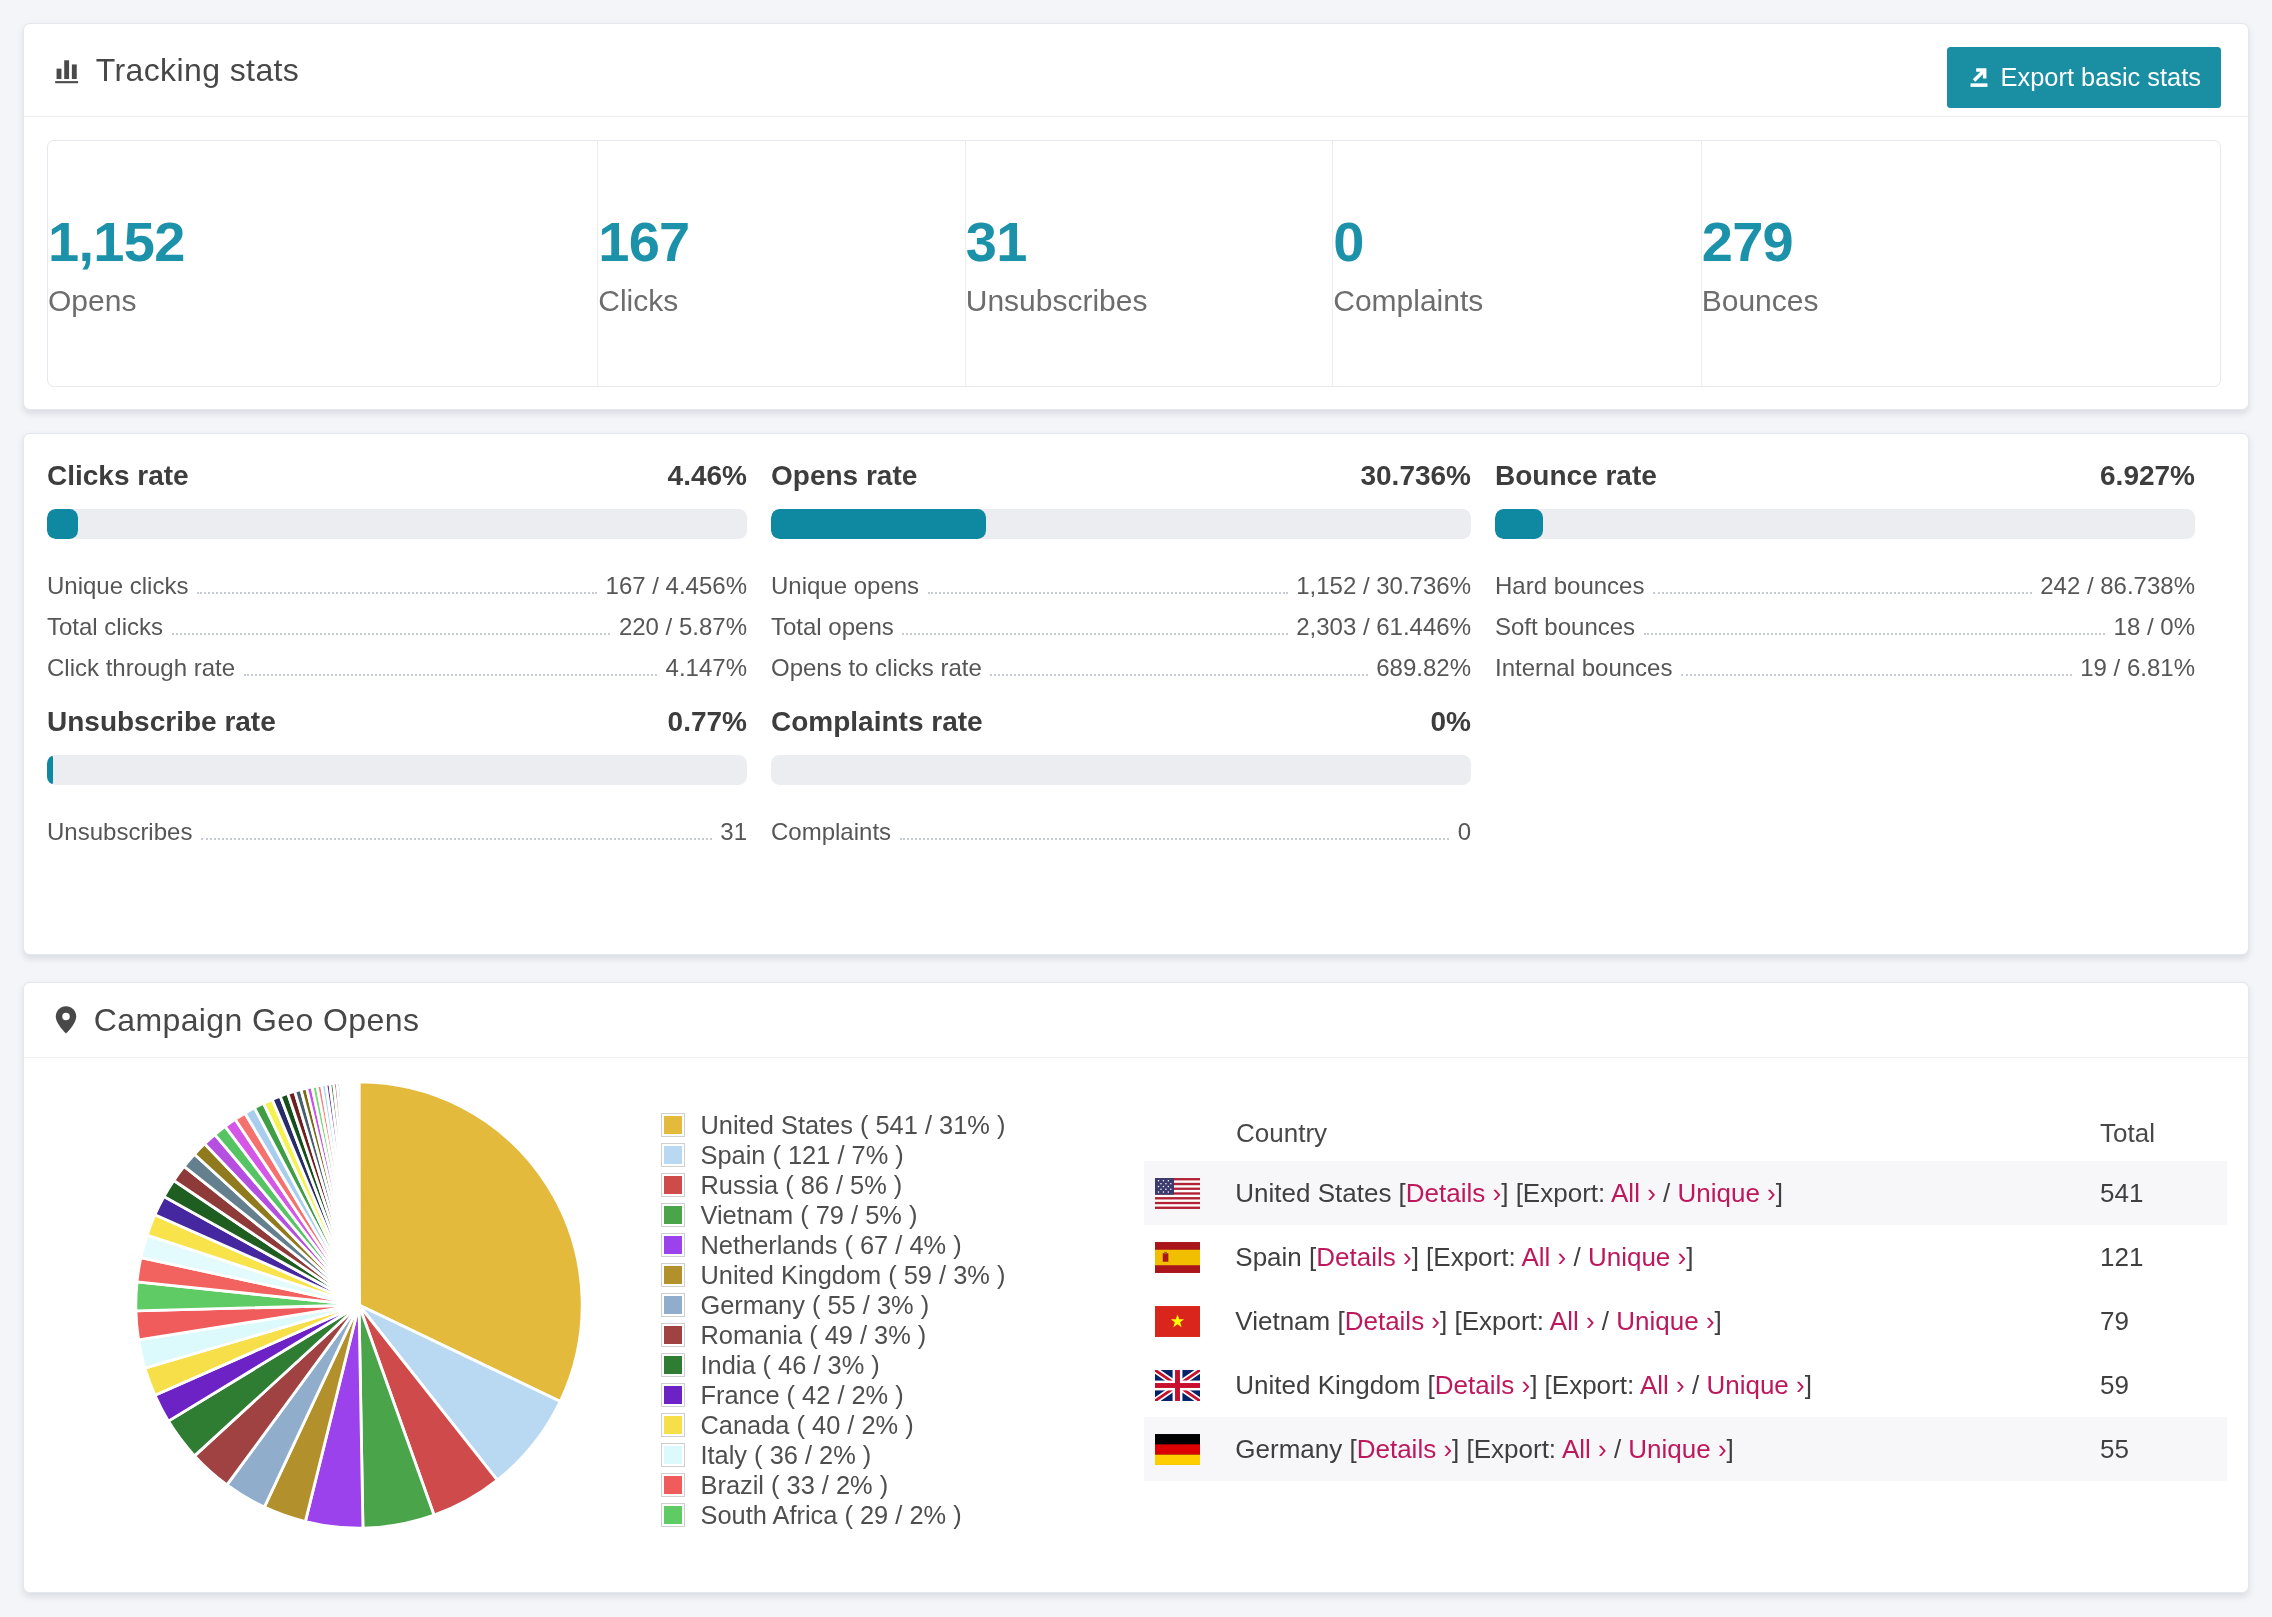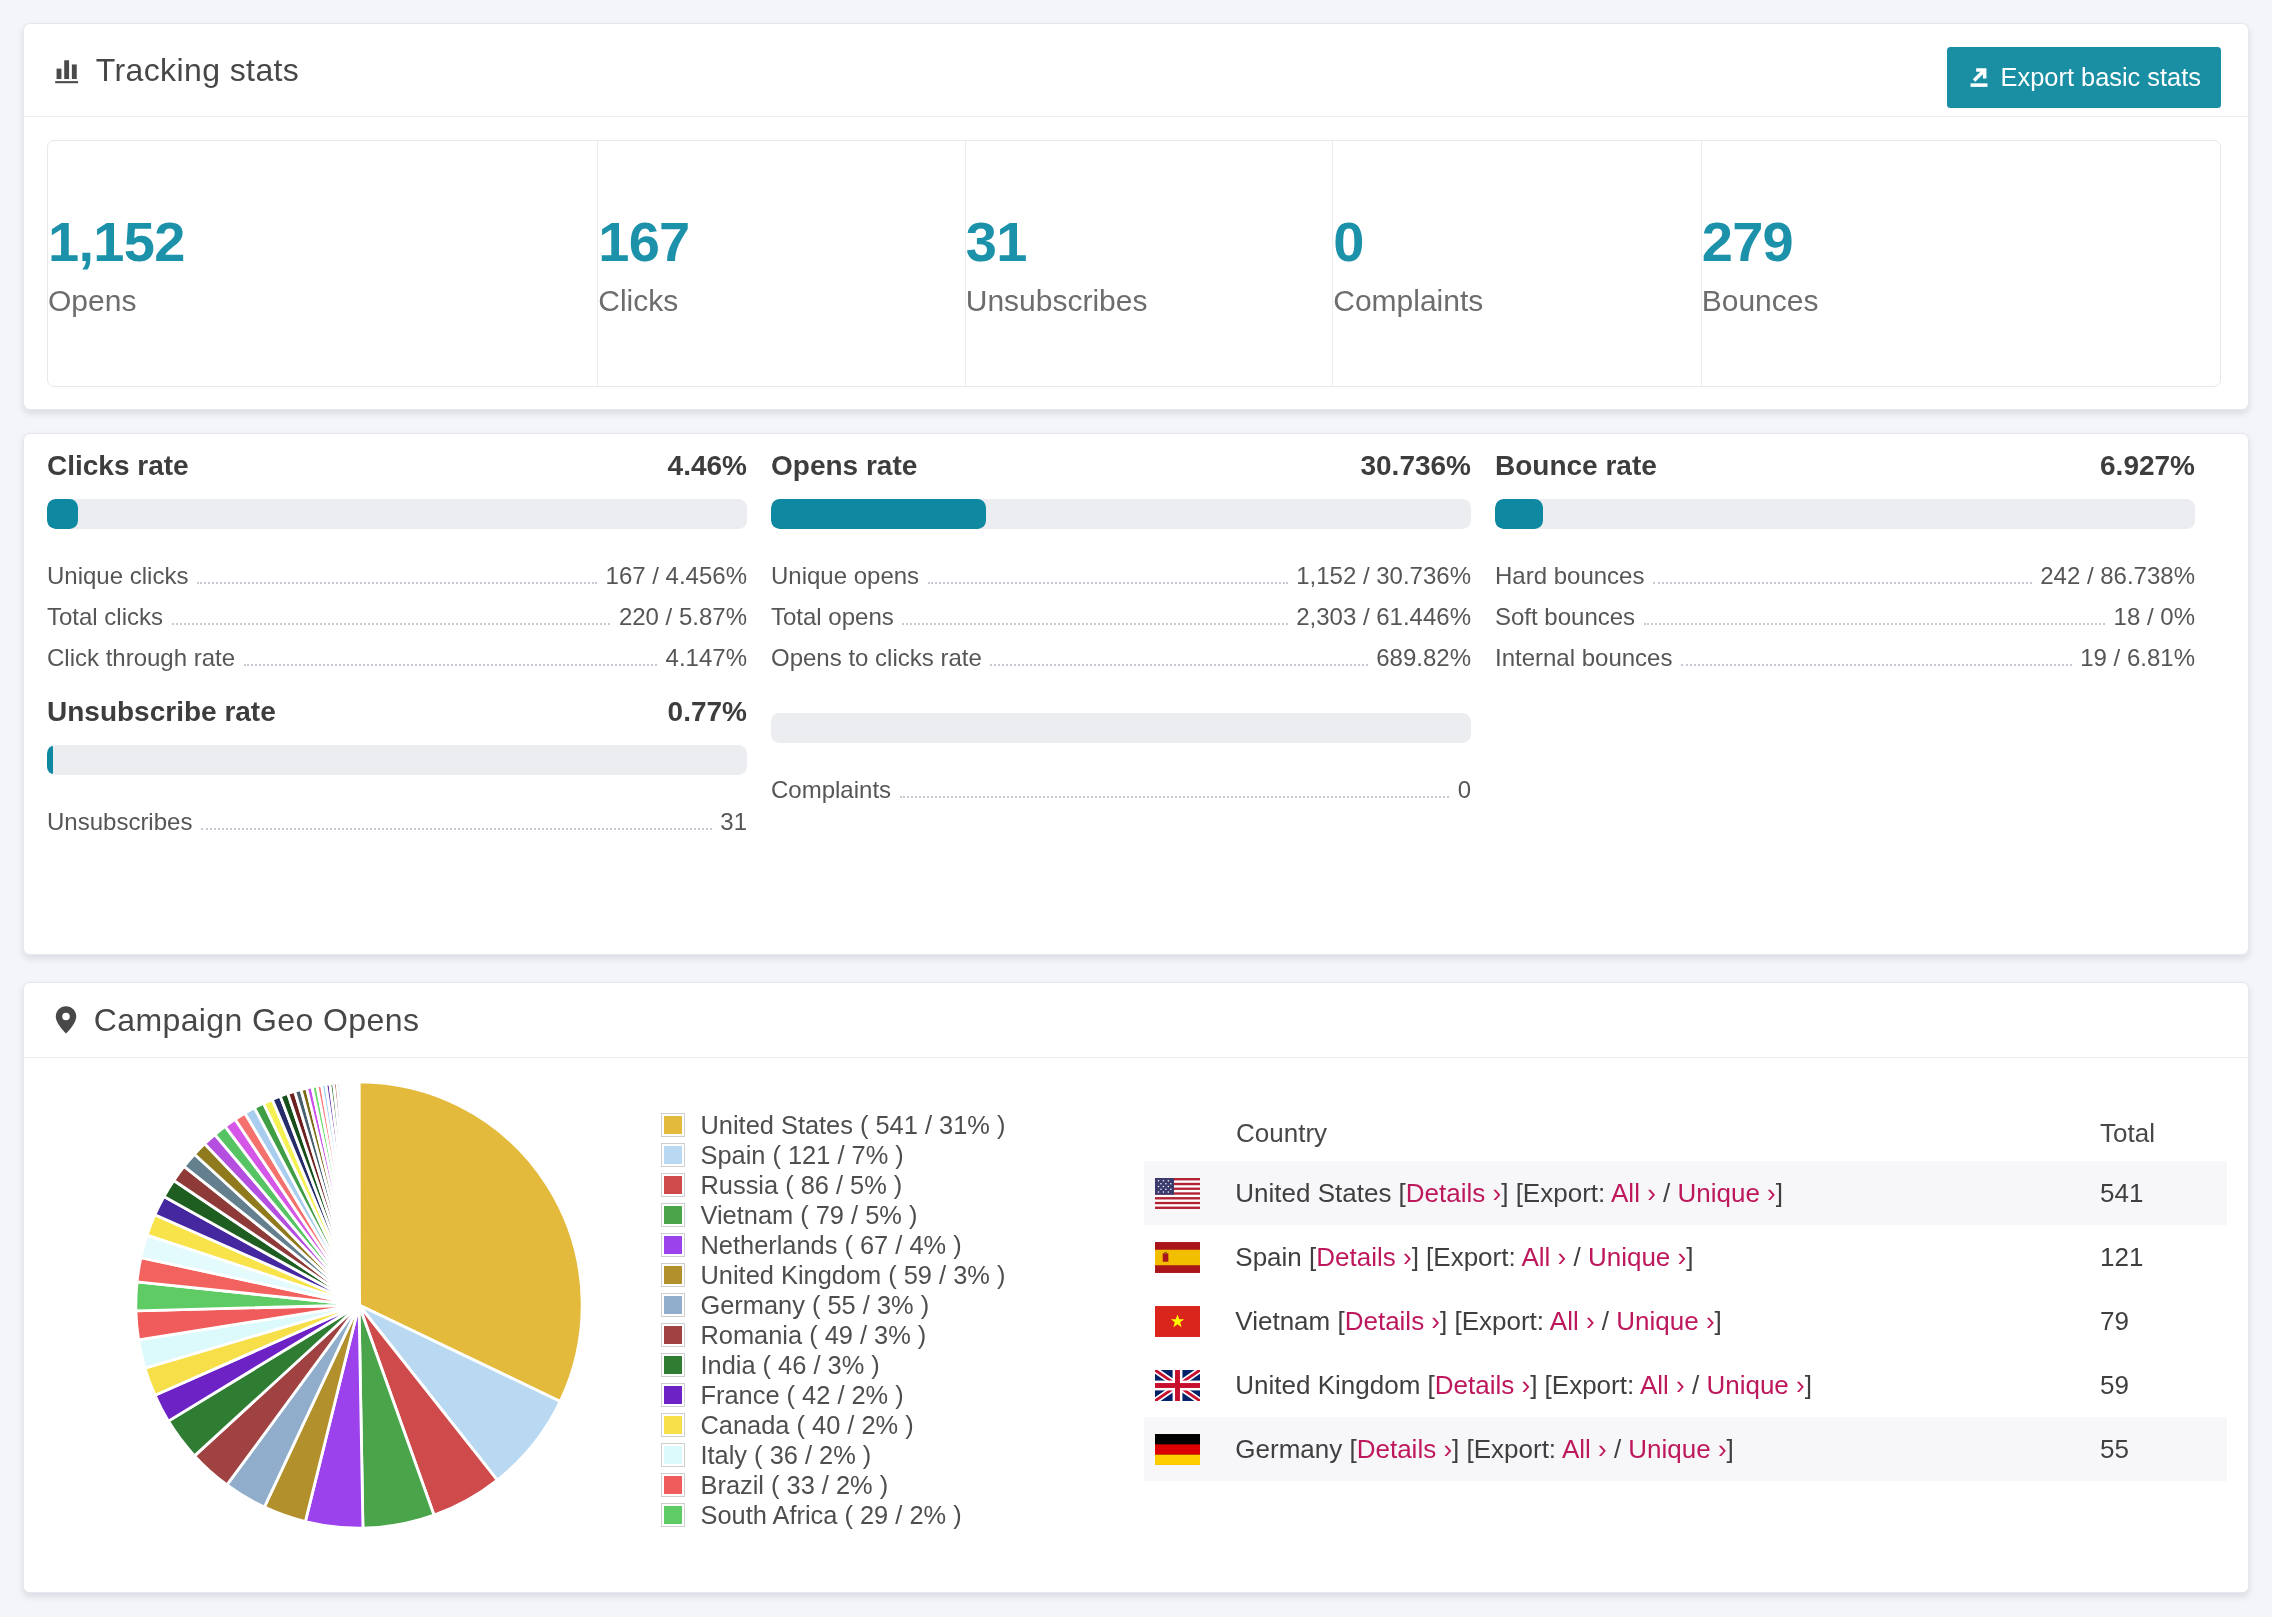--- a/index.html
+++ b/index.html
@@ -40,21 +40,21 @@
     border-right:0.7px solid #ebebf0; height:100%;
   }
   .stat-cell:last-child { border-right:none; }
   .stat-num { font-size:56px; font-weight:700; color:#1b92a9; letter-spacing:-0.7px; }
   .stat-lbl { font-size:30px; color:#6d6d6d; margin-top:10px; }
 
   
   #card-rates { top:433px; height:522px; }
   .rates-grid {
     display:grid; grid-template-columns:700px 700px 700px;
-    column-gap:40px; row-gap:47px; padding:16px 23px 0 23px;gap:24px;
+    column-gap:40px; row-gap:47px; padding:26px 23px 0 23px;gap:24px;
   }
   .rate-head { display:flex; justify-content:space-between; align-items:baseline; }
   .rate-title { font-size:28px; font-weight:700; color:#3d3d3d; }
   .rate-value { font-size:28px; font-weight:700; color:#3d3d3d; }
   .bar-track {
     margin-top:17px; height:30px; background:#ecedf1; border-radius:8.5px;
     overflow:hidden; position:relative;
   }
   .bar-fill { position:absolute; left:0; top:0; bottom:0; background:#0f89a1; border-radius:8.5px; }
   .rate-rows { margin-top:20px; }
@@ -235,20 +235,24 @@
         </div>
       <div class="rate-rows">
           <div class="d-row">
             <span class="d-lbl">Unsubscribes</span>
             <span class="d-dots"></span>
             <span class="d-val">31</span>
           </div>
         </div>
     </div>
     <div class="rate-col">
+      <div class="rate-head">
+        <span class="rate-title">Complaints rate</span>
+        <span class="rate-value">0%</span>
+      </div>
       <div class="bar-track">
           <div class="bar-fill" style="width: 0px;"></div>
         </div>
       <div class="rate-rows">
           <div class="d-row">
             <span class="d-lbl">Complaints</span>
             <span class="d-dots"></span>
             <span class="d-val">0</span>
           </div>
         </div>

